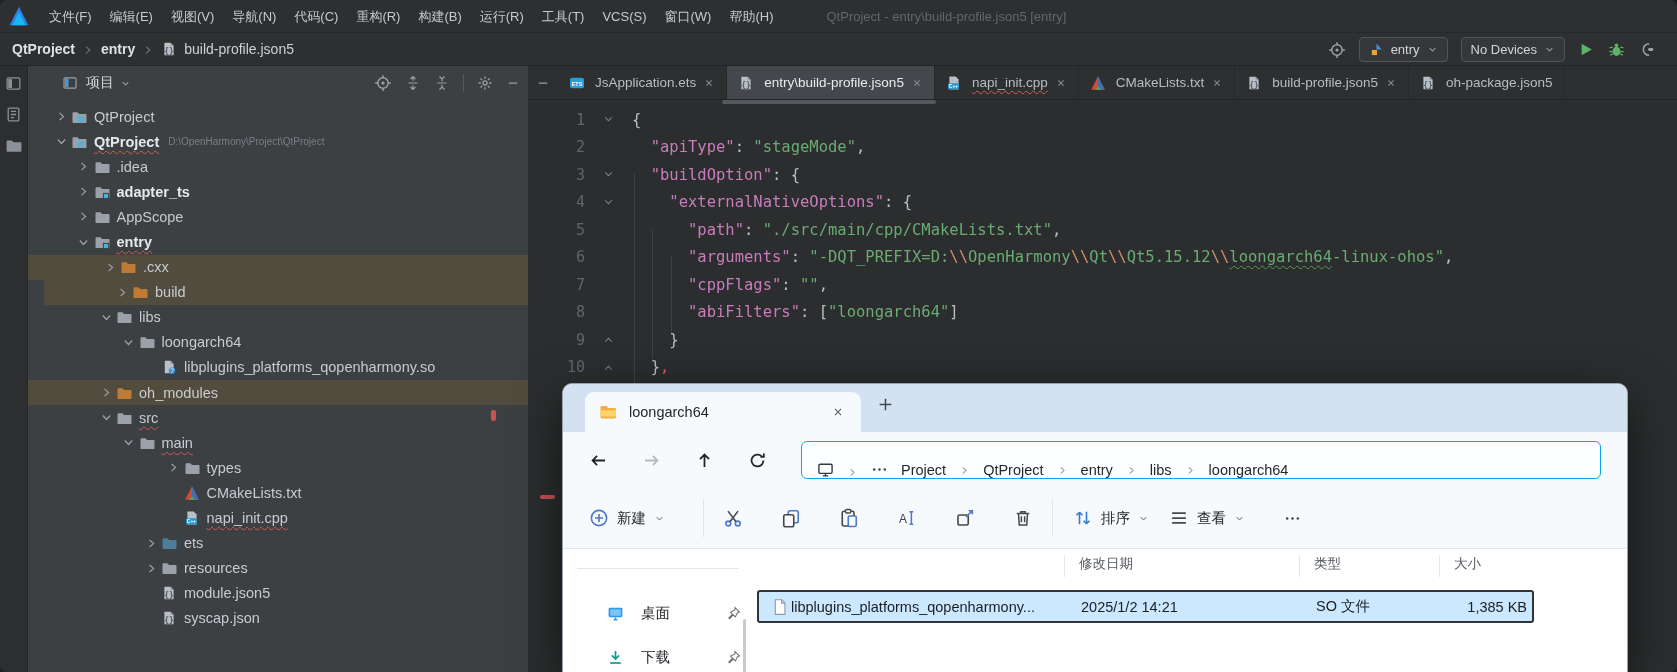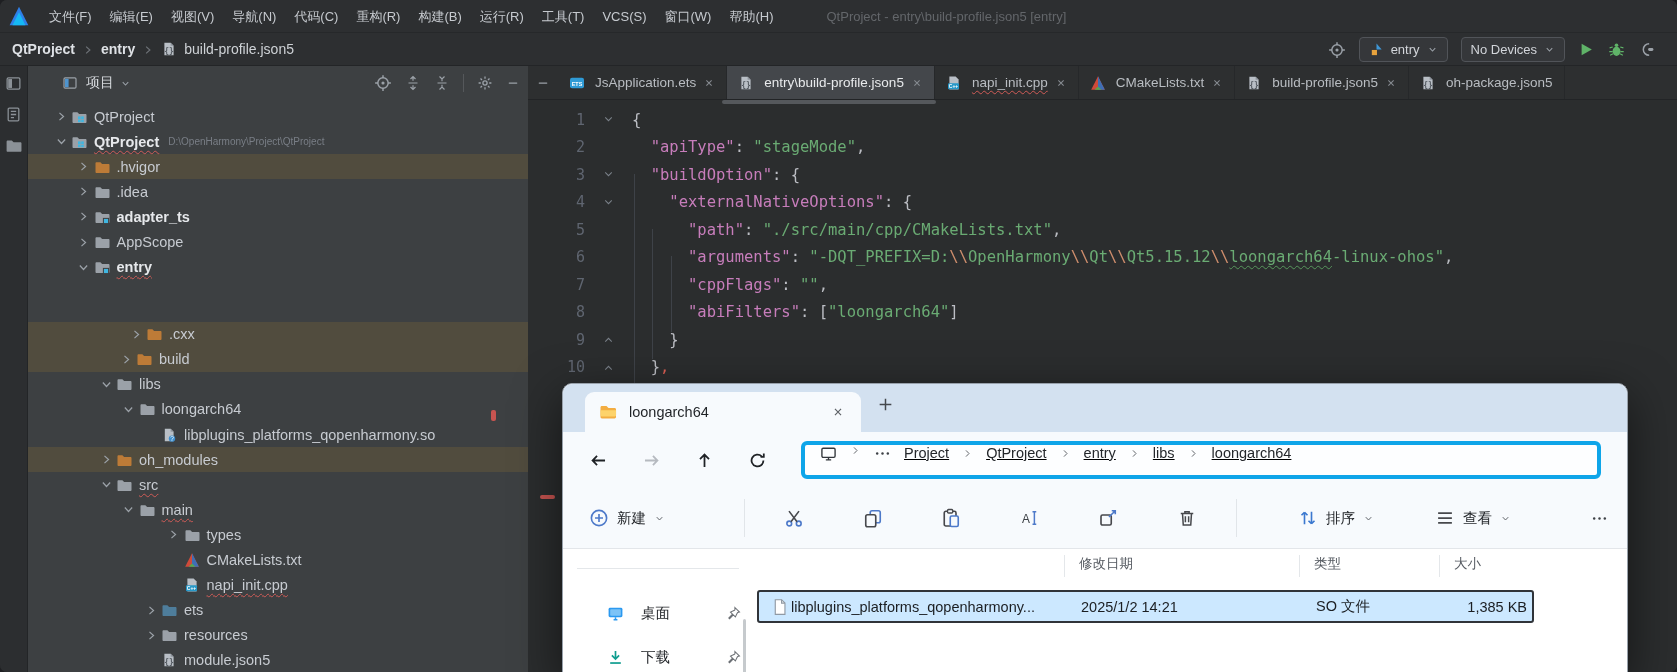--- a/index.html
+++ b/index.html
@@ -65,23 +65,23 @@
 
   
   #explorer { position:absolute; left:562px; top:383px; width:1066px; height:292px; border-radius:10px 10px 0 0; background:#f7fafd; border:1px solid #98a1ab; box-shadow:0 14px 48px rgba(0,0,0,0.55); overflow:hidden; }
   #ex-tabbar { position:relative; height:48px; background:#d3e1f0; border-radius:9px 9px 0 0; }
   #ex-tab { position:absolute; left:22px; top:8px; width:276px; height:40px; background:#f7fafd; border-radius:9px 9px 0 0; display:flex; align-items:center; }
   #ex-tab-label { font-size:14.5px; color:#1f2226; margin-left:12px; }
   #ex-tab-close { margin-left:auto; margin-right:16px; }
   #ex-newtab { position:absolute; left:314px; top:12px; }
   #ex-nav { height:56px; display:flex; align-items:center; padding-left:26px; background:#f7fafd; }
   .nav-ic { margin-right:34px; }
-  #addr { flex:1; height:38px; margin-right:26px; background:#fdfeff; border:4px solid #0ea5e9; border-radius:6px; display:flex; align-items:flex-start; padding-left:15px; gap:13px;text-decoration:underline; }
+  #addr { flex:1; height:38px; margin-right:26px; background:#fdfeff; border:1px solid #0ea5e9; border-radius:6px; display:flex; align-items:flex-end; padding-left:15px; gap:13px; }
   .addr-txt { font-size:14.5px; color:#24272b; white-space:nowrap; }
-  #ex-cmd { height:61px; display:flex; align-items:center; padding-left:26px; background:#f7fafd; border-bottom:1px solid #e3e6ea;justify-content:space-between; }
+  #ex-cmd { height:61px; display:flex; align-items:center; padding-left:26px; background:#f7fafd; border-bottom:1px solid #e3e6ea; }
   .cmd-group { display:flex; align-items:center; gap:8px; }
   .cmd-label { font-size:14.5px; color:#24272b; }
   .cmd-gap { width:38px; flex:none; }
   .cmd-gap-s { width:20px; flex:none; }
   .cmd-sep { width:1px; height:38px; background:#e1e5e9; flex:none; }
   .cmd-ic { margin:0 19px; flex:none; }
   #ex-content { position:relative; height:131px; background:#ffffff; display:flex; }
   #ex-side { position:relative; width:186px; flex:none; }
   #side-divider { position:absolute; left:14px; right:10px; top:19px; height:1px; background:#e4e7ea; }
   .side-item { position:absolute; left:0; right:8px; height:34px; display:flex; align-items:center; padding-left:44px; }
@@ -292,101 +292,88 @@
               <path d="M1.5 4.2c0-.6.5-1 1-1h3.9l1.7 1.7h6.4c.6 0 1 .5 1 1v7c0 .6-.5 1-1 1H2.5c-.6 0-1-.5-1-1z" fill="#9ba1a8"></path>
               <rect x="7" y="7.4" width="2.6" height="2.6" fill="#40b6e0"></rect>
               <rect x="10.2" y="7.4" width="2.6" height="2.6" fill="#40b6e0"></rect>
               <rect x="7" y="10.6" width="2.6" height="2.6" fill="#40b6e0"></rect>
               <rect x="10.2" y="10.6" width="2.6" height="2.6" fill="#40b6e0"></rect>
             </svg>
           </span>
           <span class="t-label b sq">QtProject</span>
           <span class="t-meta">D:\OpenHarmony\Project\QtProject</span>
         </div>
-        <div class="trow hl" style="padding-left: 45.5px;">
+        <div class="trow" style="padding-left: 45.5px;">
           <span class="t-arrow">
             <svg width="13" height="13" viewBox="0 0 16 16">
               <path d="M5.5 3.5L10.5 8l-5 4.5" fill="none" stroke="#9ba1a8" stroke-width="1.5"></path>
             </svg>
           </span>
           <span class="t-icon">
             <svg width="16" height="16" viewBox="0 0 16 16">
+              <path d="M1.5 4.2c0-.6.5-1 1-1h3.9l1.7 1.7h6.4c.6 0 1 .5 1 1v7c0 .6-.5 1-1 1H2.5c-.6 0-1-.5-1-1z" fill="#9ba1a8"></path>
+            </svg>
+          </span>
+          <span class="t-label">.idea</span>
+        </div>
+        <div class="trow" style="padding-left: 45.5px;">
+          <span class="t-arrow">
+            <svg width="13" height="13" viewBox="0 0 16 16">
+              <path d="M5.5 3.5L10.5 8l-5 4.5" fill="none" stroke="#9ba1a8" stroke-width="1.5"></path>
+            </svg>
+          </span>
+          <span class="t-icon">
+            <svg width="16" height="16" viewBox="0 0 16 16">
+              <path d="M1.5 4.2c0-.6.5-1 1-1h3.9l1.7 1.7h6.4c.6 0 1 .5 1 1v7c0 .6-.5 1-1 1H2.5c-.6 0-1-.5-1-1z" fill="#9ba1a8"></path>
+              <rect x="9.4" y="9.4" width="5.2" height="5.2" fill="#40b6e0" stroke="#3d4042" stroke-width="1"></rect>
+            </svg>
+          </span>
+          <span class="t-label b">adapter_ts</span>
+        </div>
+        <div class="trow" style="padding-left: 45.5px;">
+          <span class="t-arrow">
+            <svg width="13" height="13" viewBox="0 0 16 16">
+              <path d="M5.5 3.5L10.5 8l-5 4.5" fill="none" stroke="#9ba1a8" stroke-width="1.5"></path>
+            </svg>
+          </span>
+          <span class="t-icon">
+            <svg width="16" height="16" viewBox="0 0 16 16">
+              <path d="M1.5 4.2c0-.6.5-1 1-1h3.9l1.7 1.7h6.4c.6 0 1 .5 1 1v7c0 .6-.5 1-1 1H2.5c-.6 0-1-.5-1-1z" fill="#9ba1a8"></path>
+            </svg>
+          </span>
+          <span class="t-label">AppScope</span>
+        </div>
+        <div class="trow" style="padding-left: 45.5px;">
+          <span class="t-arrow">
+            <svg width="13" height="13" viewBox="0 0 16 16">
+              <path d="M3.5 5.5L8 10.5l4.5-5" fill="none" stroke="#9ba1a8" stroke-width="1.5"></path>
+            </svg>
+          </span>
+          <span class="t-icon">
+            <svg width="16" height="16" viewBox="0 0 16 16">
+              <path d="M1.5 4.2c0-.6.5-1 1-1h3.9l1.7 1.7h6.4c.6 0 1 .5 1 1v7c0 .6-.5 1-1 1H2.5c-.6 0-1-.5-1-1z" fill="#9ba1a8"></path>
+              <rect x="9.4" y="9.4" width="5.2" height="5.2" fill="#40b6e0" stroke="#3d4042" stroke-width="1"></rect>
+            </svg>
+          </span>
+          <span class="t-label b sq">entry</span>
+        </div>
+        <div class="trow hl" style="padding-left: 72px;">
+          <span class="t-arrow">
+            <svg width="13" height="13" viewBox="0 0 16 16">
+              <path d="M5.5 3.5L10.5 8l-5 4.5" fill="none" stroke="#9ba1a8" stroke-width="1.5"></path>
+            </svg>
+          </span>
+          <span class="t-icon">
+            <svg width="16" height="16" viewBox="0 0 16 16">
               <path d="M1.5 4.2c0-.6.5-1 1-1h3.9l1.7 1.7h6.4c.6 0 1 .5 1 1v7c0 .6-.5 1-1 1H2.5c-.6 0-1-.5-1-1z" fill="#bd7b37"></path>
             </svg>
           </span>
-          <span class="t-label">.hvigor</span>
-        </div>
-        <div class="trow" style="padding-left: 45.5px;">
-          <span class="t-arrow">
-            <svg width="13" height="13" viewBox="0 0 16 16">
-              <path d="M5.5 3.5L10.5 8l-5 4.5" fill="none" stroke="#9ba1a8" stroke-width="1.5"></path>
-            </svg>
-          </span>
-          <span class="t-icon">
-            <svg width="16" height="16" viewBox="0 0 16 16">
-              <path d="M1.5 4.2c0-.6.5-1 1-1h3.9l1.7 1.7h6.4c.6 0 1 .5 1 1v7c0 .6-.5 1-1 1H2.5c-.6 0-1-.5-1-1z" fill="#9ba1a8"></path>
-            </svg>
-          </span>
-          <span class="t-label">.idea</span>
-        </div>
-        <div class="trow" style="padding-left: 45.5px;">
-          <span class="t-arrow">
-            <svg width="13" height="13" viewBox="0 0 16 16">
-              <path d="M5.5 3.5L10.5 8l-5 4.5" fill="none" stroke="#9ba1a8" stroke-width="1.5"></path>
-            </svg>
-          </span>
-          <span class="t-icon">
-            <svg width="16" height="16" viewBox="0 0 16 16">
-              <path d="M1.5 4.2c0-.6.5-1 1-1h3.9l1.7 1.7h6.4c.6 0 1 .5 1 1v7c0 .6-.5 1-1 1H2.5c-.6 0-1-.5-1-1z" fill="#9ba1a8"></path>
-              <rect x="9.4" y="9.4" width="5.2" height="5.2" fill="#40b6e0" stroke="#3d4042" stroke-width="1"></rect>
-            </svg>
-          </span>
-          <span class="t-label b">adapter_ts</span>
-        </div>
-        <div class="trow" style="padding-left: 45.5px;">
-          <span class="t-arrow">
-            <svg width="13" height="13" viewBox="0 0 16 16">
-              <path d="M5.5 3.5L10.5 8l-5 4.5" fill="none" stroke="#9ba1a8" stroke-width="1.5"></path>
-            </svg>
-          </span>
-          <span class="t-icon">
-            <svg width="16" height="16" viewBox="0 0 16 16">
-              <path d="M1.5 4.2c0-.6.5-1 1-1h3.9l1.7 1.7h6.4c.6 0 1 .5 1 1v7c0 .6-.5 1-1 1H2.5c-.6 0-1-.5-1-1z" fill="#9ba1a8"></path>
-            </svg>
-          </span>
-          <span class="t-label">AppScope</span>
-        </div>
-        <div class="trow" style="padding-left: 45.5px;">
-          <span class="t-arrow">
-            <svg width="13" height="13" viewBox="0 0 16 16">
-              <path d="M3.5 5.5L8 10.5l4.5-5" fill="none" stroke="#9ba1a8" stroke-width="1.5"></path>
-            </svg>
-          </span>
-          <span class="t-icon">
-            <svg width="16" height="16" viewBox="0 0 16 16">
-              <path d="M1.5 4.2c0-.6.5-1 1-1h3.9l1.7 1.7h6.4c.6 0 1 .5 1 1v7c0 .6-.5 1-1 1H2.5c-.6 0-1-.5-1-1z" fill="#9ba1a8"></path>
-              <rect x="9.4" y="9.4" width="5.2" height="5.2" fill="#40b6e0" stroke="#3d4042" stroke-width="1"></rect>
-            </svg>
-          </span>
-          <span class="t-label b sq">entry</span>
-        </div>
-        <div class="trow hl" style="padding-left: 98px; margin-top: 42px;">
-          <span class="t-arrow">
-            <svg width="13" height="13" viewBox="0 0 16 16">
-              <path d="M5.5 3.5L10.5 8l-5 4.5" fill="none" stroke="#9ba1a8" stroke-width="1.5"></path>
-            </svg>
-          </span>
-          <span class="t-icon">
-            <svg width="16" height="16" viewBox="0 0 16 16">
-              <path d="M1.5 4.2c0-.6.5-1 1-1h3.9l1.7 1.7h6.4c.6 0 1 .5 1 1v7c0 .6-.5 1-1 1H2.5c-.6 0-1-.5-1-1z" fill="#bd7b37"></path>
-            </svg>
-          </span>
           <span class="t-label">.cxx</span>
         </div>
-        <div class="trow hl" style="padding-left: 88px;">
+        <div class="trow hl" style="padding-left: 68px; margin-left: 16px;">
           <span class="t-arrow">
             <svg width="13" height="13" viewBox="0 0 16 16">
               <path d="M5.5 3.5L10.5 8l-5 4.5" fill="none" stroke="#9ba1a8" stroke-width="1.5"></path>
             </svg>
           </span>
           <span class="t-icon">
             <svg width="16" height="16" viewBox="0 0 16 16">
               <path d="M1.5 4.2c0-.6.5-1 1-1h3.9l1.7 1.7h6.4c.6 0 1 .5 1 1v7c0 .6-.5 1-1 1H2.5c-.6 0-1-.5-1-1z" fill="#bd7b37"></path>
             </svg>
           </span>

